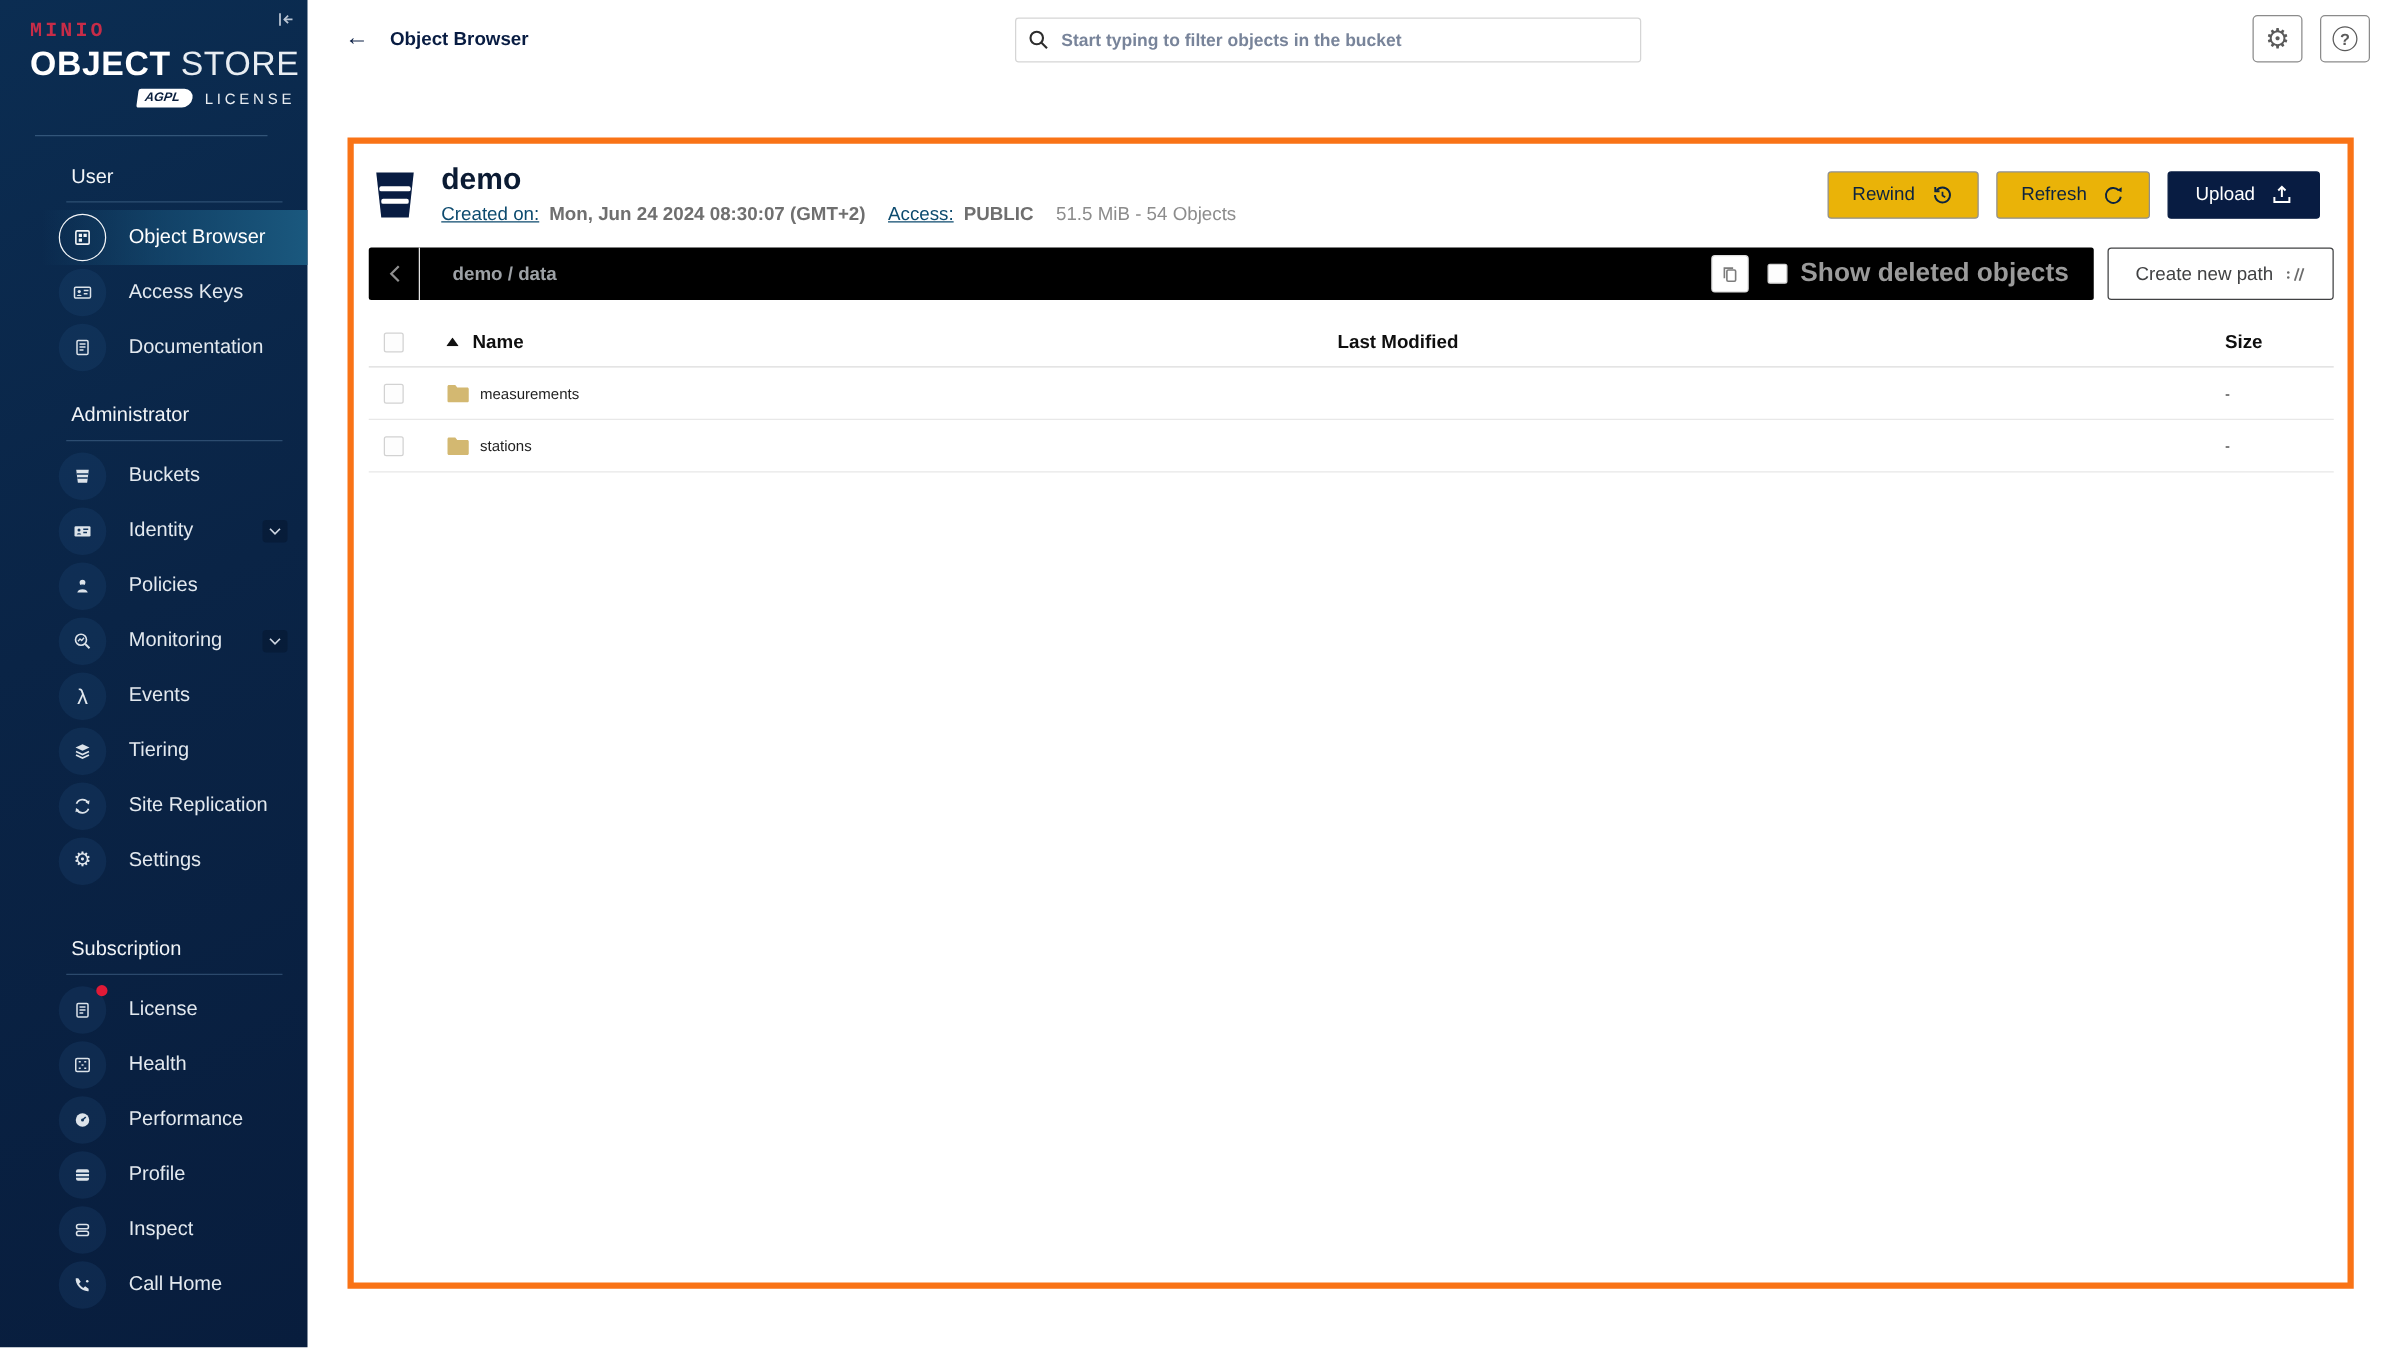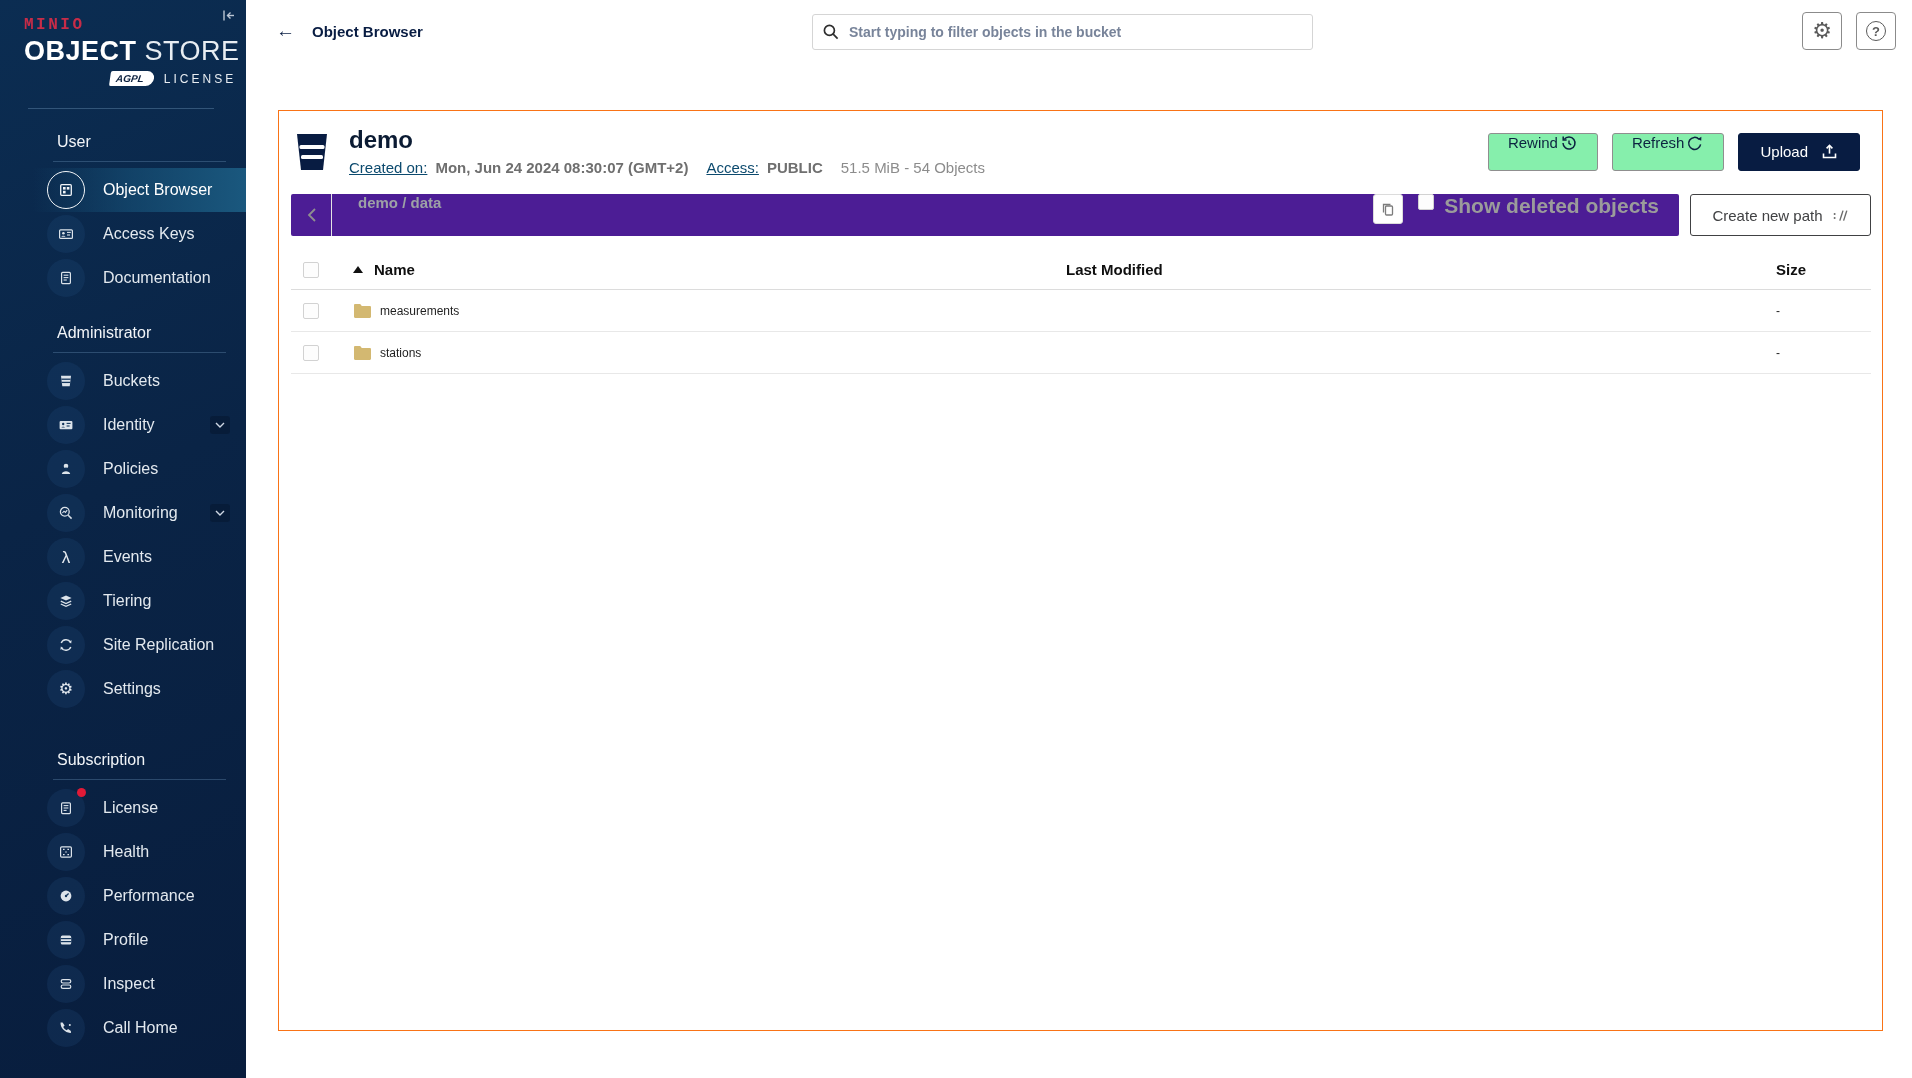--- a/index.html
+++ b/index.html
@@ -48,37 +48,37 @@
   .search-wrap svg { position:absolute; left:10px; top:9px; }
   .search-input { width:100%; height:100%; border:1px solid #d5d5d5; border-radius:3px;
     padding:0 10px 0 36px; font-size:14px; color:#32435c; font-family:inherit; outline:none; }
   .search-input::placeholder { color:#78849a; font-weight:bold; }
   .top-icons { position:absolute; right:16px; top:12px; display:flex; gap:14px; }
   .icon-btn { width:40px; height:38px; border:1px solid #8b8b8b; border-radius:4px; background:#fff;
     display:flex; align-items:center; justify-content:center; cursor:pointer; color:#5a5a5a; }
   .circle-q { width:20px; height:20px; border:1.7px solid #5a5a5a; border-radius:50%;
     display:flex; align-items:center; justify-content:center; font-size:13px; font-weight:bold; color:#5a5a5a; }
 
-  .card { margin:48px 29px 0 32px; width:1605px; min-height:921px; border:1px solid #f97316; background:#fff; }
+  .card { margin:48px 29px 0 32px; width:1605px; min-height:921px; border:5px solid #f97316; background:#fff; }
 
   .bucket-header { display:flex; align-items:center; padding:16px 22px 12px 16px; }
   .bucket-glyph { margin-right:20px; flex-shrink:0; }
   .bucket-title { font-size:24px; font-weight:bold; color:#0b1b33; line-height:1.1; }
   .bucket-meta { display:flex; align-items:baseline; gap:8px; margin-top:6px; font-size:15px; white-space:nowrap; }
   .meta-label { color:#0c4a6e;text-decoration:underline; }
   .meta-value { color:#6f6f6f; font-weight:bold; }
   .meta-stats { color:#8c8c8c; margin-left:10px; }
   .header-actions { margin-left:auto; display:flex; align-items:center; gap:14px; }
-  .btn-outline { height:38px; padding:0 19px; background:#86efac; border:1px solid #8f8f8f; border-radius:3px;
-    color:#0c2340; font-size:15px; font-family:inherit; display:flex; gap:2px; cursor:pointer; }
+  .btn-outline { height:38px; padding:0 19px; background:#eab308; border:1px solid #8f8f8f; border-radius:3px;
+    color:#0c2340; font-size:15px; font-family:inherit; display:flex; align-items:center; gap:13px; cursor:pointer; }
   .btn-primary { height:38px; padding:0 21px; background:#081c42; border:1px solid #081c42; border-radius:3px;
     color:#fff; font-size:15px; font-family:inherit; display:flex; align-items:center; gap:13px; cursor:pointer; }
 
   .toolbar-row { display:flex; align-items:stretch; gap:11px; margin:6px 11px 0 12px; height:42px; }
-  .path-bar { flex:1; background:#4c1d95; border-radius:2px; display:flex; align-items:flex-start; }
+  .path-bar { flex:1; background:#000000; border-radius:2px; display:flex; align-items:center; }
   .path-back { width:41px; align-self:stretch; display:flex; align-items:center; justify-content:center;
     border-right:1px solid #e4e4e4; cursor:pointer; }
   .path-text { margin-left:26px; font-size:15px; font-weight:bold; color:#9da1a6; }
   .path-spacer { flex:1; }
   .copy-btn { width:30px; height:30px; background:#fff; border:1px solid #dcdcdc; border-radius:3px;
     display:flex; align-items:center; justify-content:center; margin-right:15px; cursor:pointer; }
   .checkbox { width:16px; height:16px; background:#fdfdfd; border:1px solid #d2d2d2; border-radius:2px; cursor:pointer; }
   .show-deleted-label { margin:0 20px 0 10px; font-size:21px; font-weight:bold; color:#9b9b9b; cursor:pointer; }
   .create-path-btn { width:181px; background:#fff; border:1px solid #404143; border-radius:3px; color:#404143;
     font-size:15px; font-family:inherit; display:flex; align-items:center; justify-content:center; gap:9px; cursor:pointer; }

